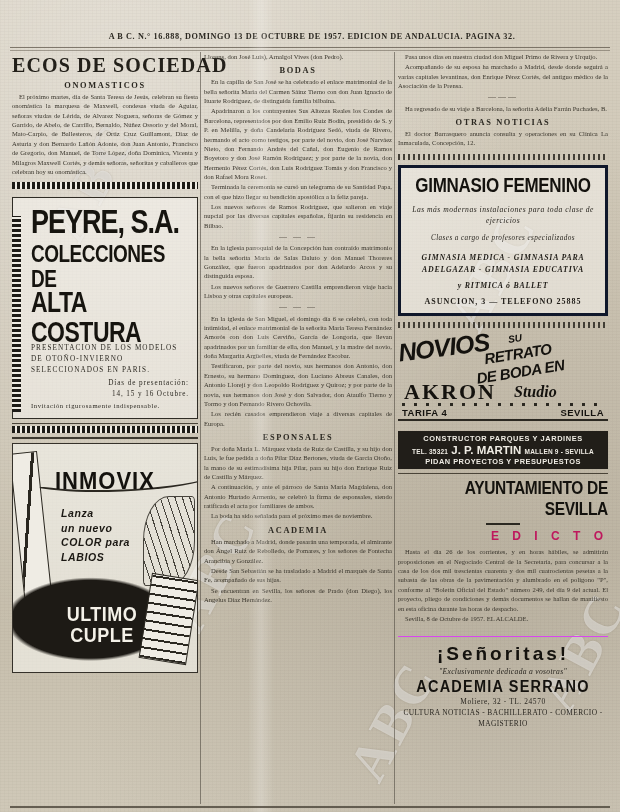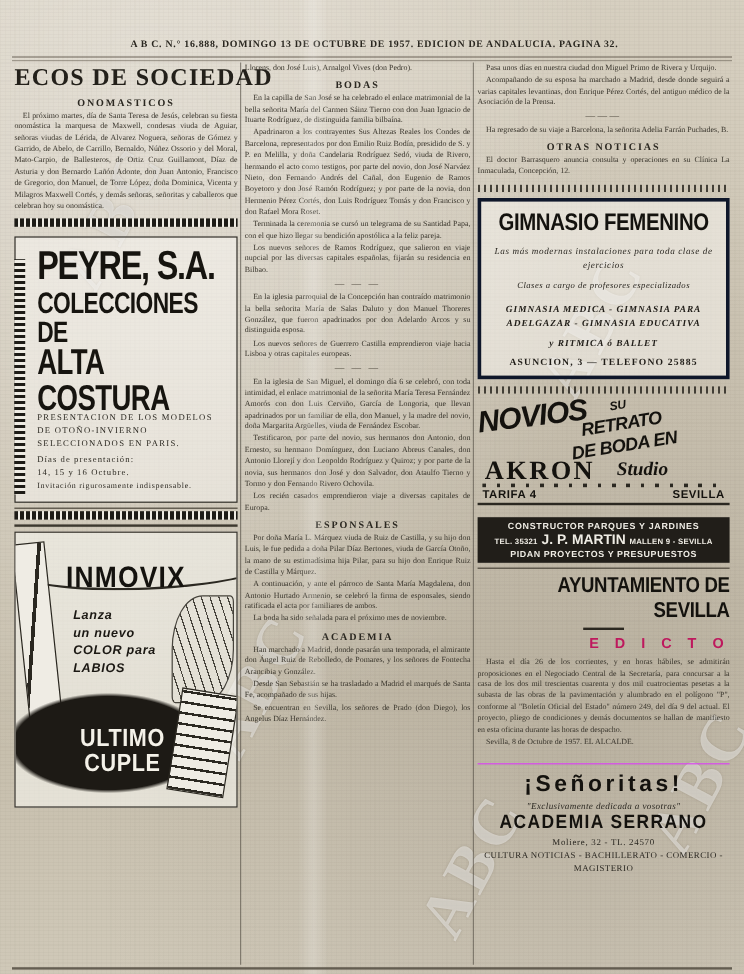--- a/index.html
+++ b/index.html
@@ -51,21 +51,21 @@
   .peyre{border:1px solid #2f2c25;padding:7px 8px 9px 8px;background:rgba(252,250,245,.5);
     position:relative;margin-top:8px;}
   .peyre .brand{font-family:"Liberation Sans",sans-serif;font-weight:bold;font-size:27px;
     letter-spacing:-1px;color:#16140f;line-height:1;transform:scaleY(1.25);transform-origin:left top;
     margin-bottom:9px;}
   .peyre .l2{font-family:"Liberation Sans",sans-serif;font-weight:bold;font-size:19px;
     letter-spacing:-.5px;color:#16140f;line-height:1;transform:scaleY(1.3);transform-origin:left top;margin-bottom:8px;}
   .peyre .l3{font-family:"Liberation Sans",sans-serif;font-weight:bold;font-size:23px;
     letter-spacing:-.5px;color:#16140f;line-height:1;transform:scaleY(1.3);transform-origin:left top;margin-bottom:10px;}
   .peyre .txt{font-size:7.2px;letter-spacing:1.1px;color:#2c2922;line-height:1.5;}
-  .peyre .dates{font-size:7.2px;letter-spacing:.9px;color:#2c2922;text-align:left;margin-top:3px;}
+  .peyre .dates{font-size:7.2px;letter-spacing:.9px;color:#2c2922;text-align:right;margin-top:3px;}
   .peyre .foot{font-size:6.6px;letter-spacing:.6px;color:#2c2922;margin-top:4px;}
   .sidebar-strip{position:absolute;left:-1px;top:18px;bottom:6px;width:9px;
     background:repeating-linear-gradient(0deg,#1d1b16 0 3px, #efece4 3px 5px);}
   .topbar-strip{height:7px;margin:0 0 0 0;
     background:repeating-linear-gradient(90deg,#1d1b16 0 3px, #efece4 3px 5px);}
 
   
   .inmovix{position:relative;height:228px;border:1px solid #35312a;overflow:hidden;
     background:rgba(252,251,246,.55);margin-top:4px;}
   .inmovix .lipstick{position:absolute;left:4px;top:8px;width:26px;height:150px;

